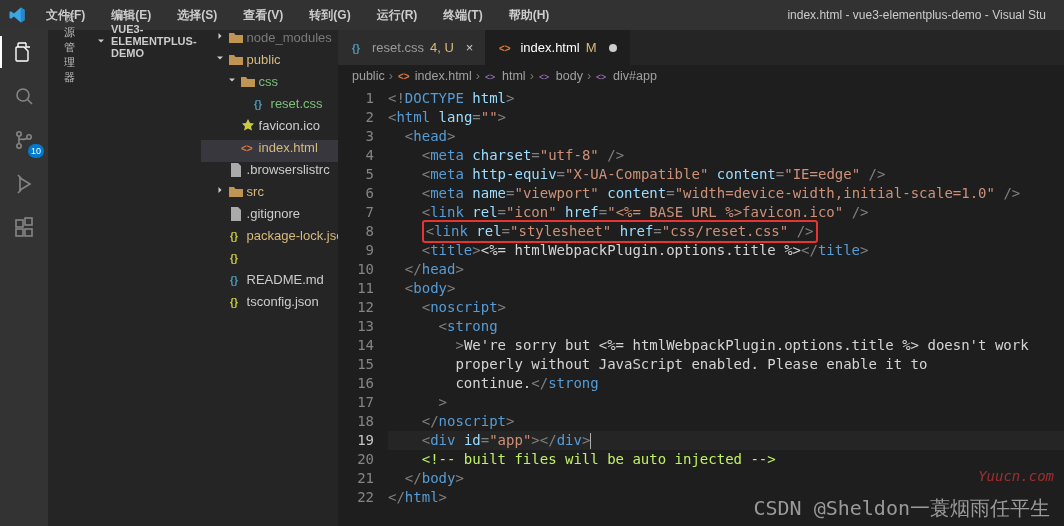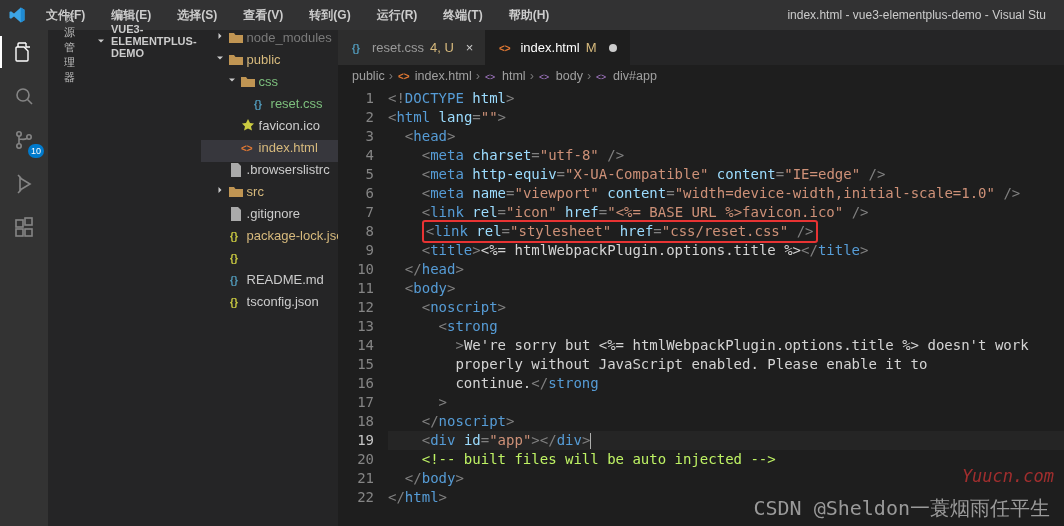--- a/index.html
+++ b/index.html
@@ -143,21 +143,21 @@
 .code .line.current { background: rgba(255,255,255,0.03); }
 .tok-punc { color: #808080; }
 .tok-tag { color: #569cd6; }
 .tok-attr { color: #9cdcfe; }
 .tok-str { color: #ce9178; }
 .tok-cmt { color: #bef264; }
 .tok-txt { color: #d4d4d4; }
 .hl-box { border: 2px solid #e83333; border-radius: 3px; padding: 0 2px; }
 .cursor { display: inline-block; width: 1px; height: 16px; background: #aeafad; vertical-align: middle; }
 .watermark1 {
-  position: absolute; bottom: 40px; right: 10px; color: #b03030; font-size: 17px; font-style: italic; opacity: 0.9;
+  position: absolute; bottom: 40px; right: 10px; color: #b03030; font-size: 14px; font-style: italic; opacity: 0.9;
 }
 .watermark2 {
   position: absolute; bottom: 8px; right: 14px; color: #9a9a9a; font-size: 20px;
 }
 svg { display: block; }
 </style>
 </head>
 <body>
 
 <div class="titlebar">

